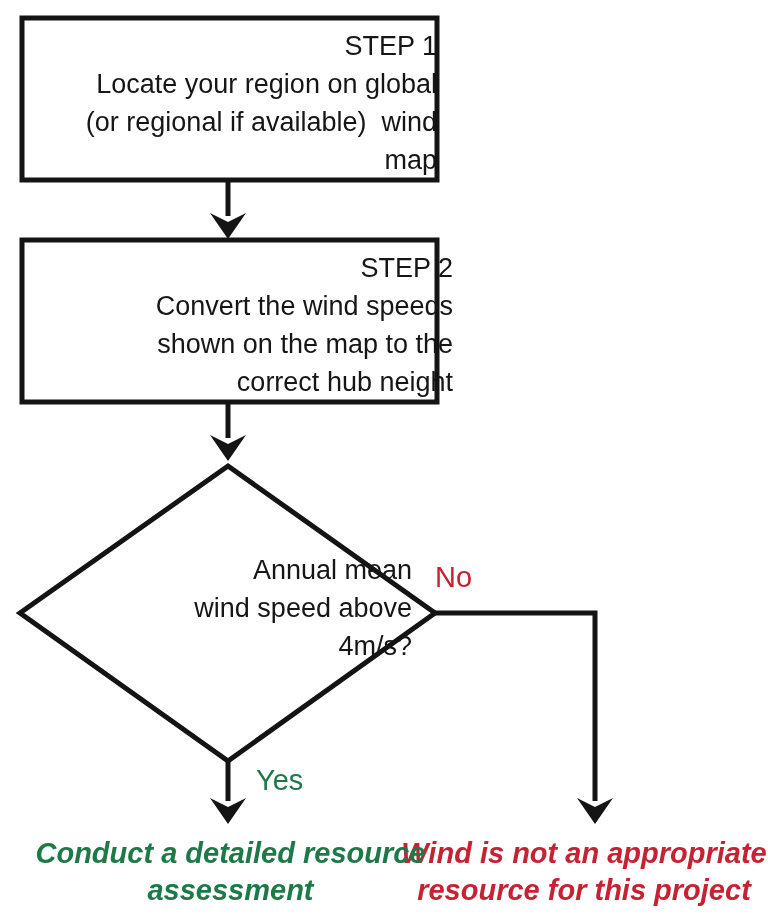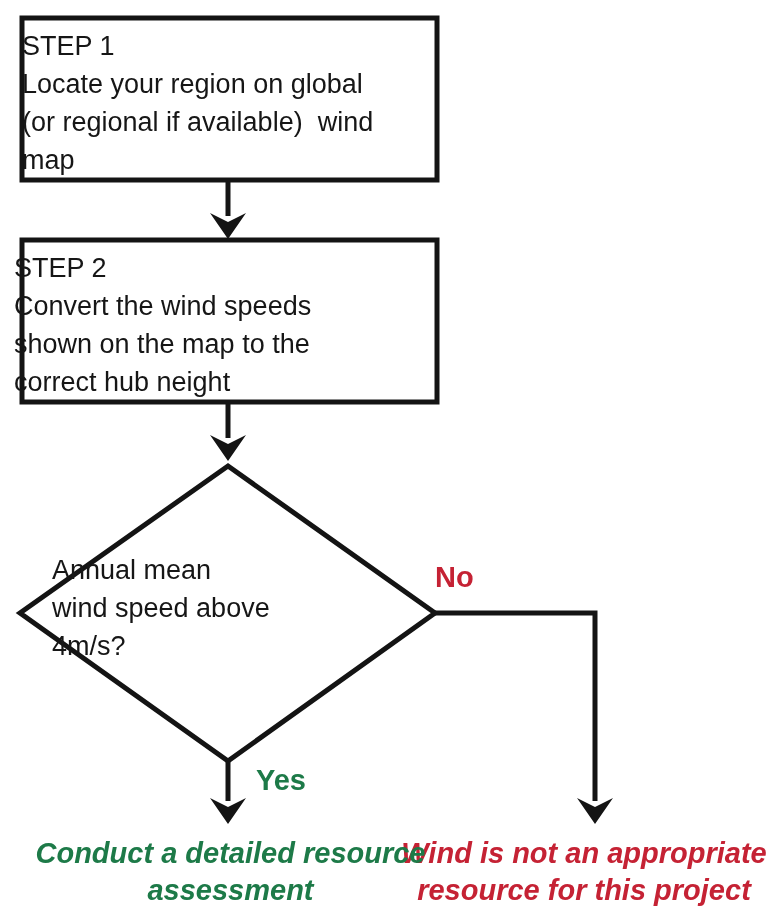--- a/index.html
+++ b/index.html
@@ -15,30 +15,30 @@
     background: #ffffff;
     overflow: hidden;
   }
   .layer-svg {
     position: absolute;
     left: 0; top: 0;
     width: 768px; height: 923px;
   }
   .node-text {
     position: absolute;
-    text-align: left;
+    text-align: right;
     white-space: pre-wrap;
     color: #161616;
     font-size: 27px;
     line-height: 38px;
     letter-spacing: 0px;
   }
   .branch-label {
     position: absolute;
-    font-weight: bold;
+    font-weight: normal;
     font-size: 29px;
     line-height: 30px;
     white-space: pre;
   }
   .branch-label.no  { color: var(--no-red, #C52234); }
   .branch-label.yes { color: var(--yes-green, #1D7A48); margin-left: 9px; }
   .outcome-text {
     position: absolute;
     text-align: center;
     white-space: pre-wrap;
@@ -74,21 +74,21 @@
 
     <polyline points="435,613 595,613 595,801" fill="none" stroke="#141414" stroke-width="5"></polyline>
     <polygon points="595,824 577,798 595,807 613,798" fill="#141414"></polygon>
   </svg>
 
   <div class="node-text" style="left:22px; top:27px; width:415px;">STEP 1
 Locate your region on global
 (or regional if available)  wind
 map</div>
 
-  <div class="node-text" style="left:14px; top:249px; width:415px;">STEP 2
+  <div class="node-text" style="left:38px; top:249px; width:415px;">STEP 2
 Convert the wind speeds
 shown on the map to the
 correct hub neight</div>
 
   <div class="node-text" style="left:52px; top:551px; width:360px;">Annual mean
 wind speed above
 4m/s?</div>
 
   <div class="branch-label no" style="left:435px; top:562px;">No</div>
   <div class="branch-label yes" style="left:247px; top:765px;">Yes</div>

